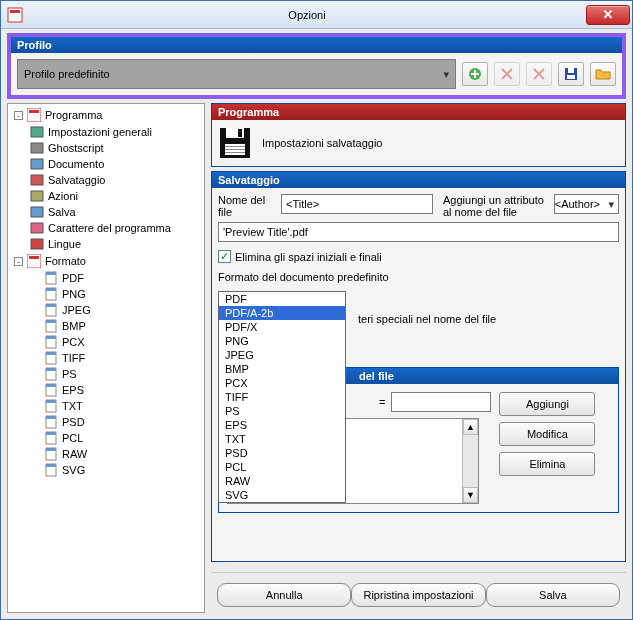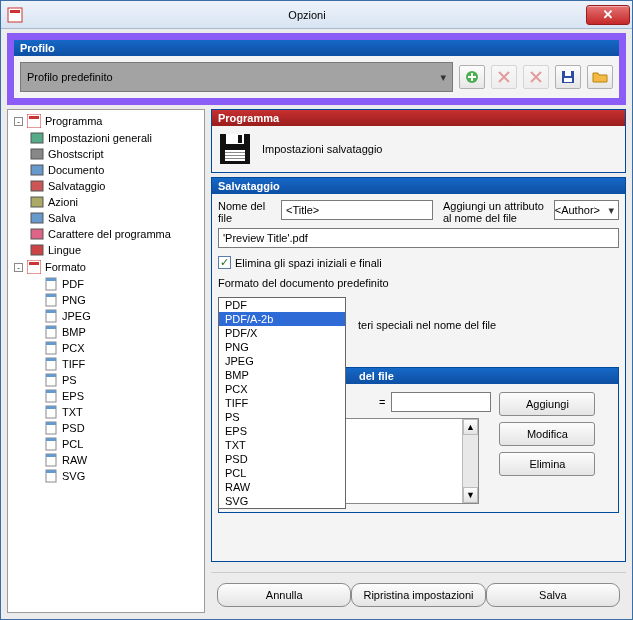--- a/index.html
+++ b/index.html
@@ -6,21 +6,21 @@
 body { background: #d8d8d8; width: 633px; height: 620px; overflow: hidden; }
 
 .window { width: 633px; height: 620px; background: #ececec; border: 1px solid #3a6ea5; box-shadow: 0 0 4px rgba(0,0,0,0.4); display: flex; flex-direction: column; }
 .titlebar { height: 28px; background: linear-gradient(#eef3fb, #d7e4f2); border-bottom: 1px solid #a8b9cf; display: flex; align-items: center; padding: 0 2px 0 6px; }
 .titlebar .title-text { flex: 1; color: #000; text-align: center; }
 .app-icon { width: 16px; height: 16px; margin-right: 5px; display: inline-flex; align-items: center; justify-content: center; }
 .close-btn { width: 44px; height: 20px; background: linear-gradient(#e57373,#c62828); border: 1px solid #9a1c1c; border-radius: 3px; display:flex;align-items:center;justify-content:center; color:#fff; font-weight:bold; font-size:13px; box-shadow: inset 0 1px 0 rgba(255,255,255,.4);}
 
 .body { flex: 1; display: flex; flex-direction: column; padding: 4px 6px 6px 6px; gap: 4px; }
 
-.profilo-bar { border: 7px solid #8b5cf6; }
+.profilo-bar { border: 4px solid #8b5cf6; }
 .profilo-head { background: linear-gradient(#1668c7,#0d4fa3); color: #fff; padding: 2px 6px; font-weight: bold; }
 .profilo-content { background: #f4f4f4; padding: 6px; display: flex; align-items: center; gap: 6px; }
 .profilo-select { flex: 1; height: 30px; border: 1px solid #7a7a7a; background:#a3a3a3; padding: 0 20px 0 6px; position:relative; display:flex; align-items:center; }
 .profilo-select::after { content:"▾"; position:absolute; right:6px; color:#333; }
 .tool-btn { width: 26px; height: 24px; border: 1px solid #b0b0b0; background: linear-gradient(#fdfdfd,#e6e6e6); border-radius:2px; display:flex;align-items:center;justify-content:center; }
 .tool-btn.disabled { opacity:.45; }
 .tool-btn svg { width:16px; height:16px; }
 
 .main { flex:1; display:flex; gap:6px; min-height:0; }
 .tree-pane { width:198px; background:#fff; border:1px solid #9c9c9c; overflow:auto; padding:2px 0; }
@@ -44,21 +44,21 @@
 .col { display:flex; flex-direction:row; gap:2px; }
 .label { color:#000; }
 input.text, .field { height:20px; border:1px solid #7a7a7a; background:#fff; padding:0 4px; }
 .select-look { position:relative; padding-right:18px; background:#fff; border:1px solid #7a7a7a; height:20px; display:flex; align-items:center; }
 .select-look::after { content:"▾"; position:absolute; right:4px; color:#333; }
 .preview-field { margin-top:4px; height:20px; border:1px solid #7a7a7a; background:#fff; padding:0 4px; display:flex; align-items:center; }
 .check { display:flex; align-items:center; gap:4px; margin-top:8px; }
 .check .box { width:13px; height:13px; border:1px solid #5a7bb0; background:#fff; display:flex; align-items:center; justify-content:center; color:#1a6b1a; font-size:11px; line-height:11px; }
 
 .format-area { position:relative; margin-top:8px; }
-.format-label { margin-bottom:12px; }
+.format-label { margin-bottom:18px; }
 .combo { width:128px; height:20px; border:1px solid #3a72c8; background:linear-gradient(#eaf3ff,#cfe3fb); display:flex; align-items:center; padding:0 4px; position:relative; }
 .combo::after { content:"▾"; position:absolute; right:4px; color:#333; }
 .dropdown { position:absolute; top:20px; left:0; width:128px; background:#fff; border:1px solid #666; z-index:50; }
 .dropdown .opt { padding:1px 6px; }
 .dropdown .opt.sel { background:#2e6bd6; color:#fff; }
 
 .behind-text { position:absolute; left:140px; top:42px; }
 
 .sost { border:1px solid #004a9e; margin-top:46px; }
 .sost-head { background:linear-gradient(#1668c7,#0d4fa3); color:#fff; padding:2px 6px; font-weight:bold; white-space:nowrap; overflow:hidden; }

